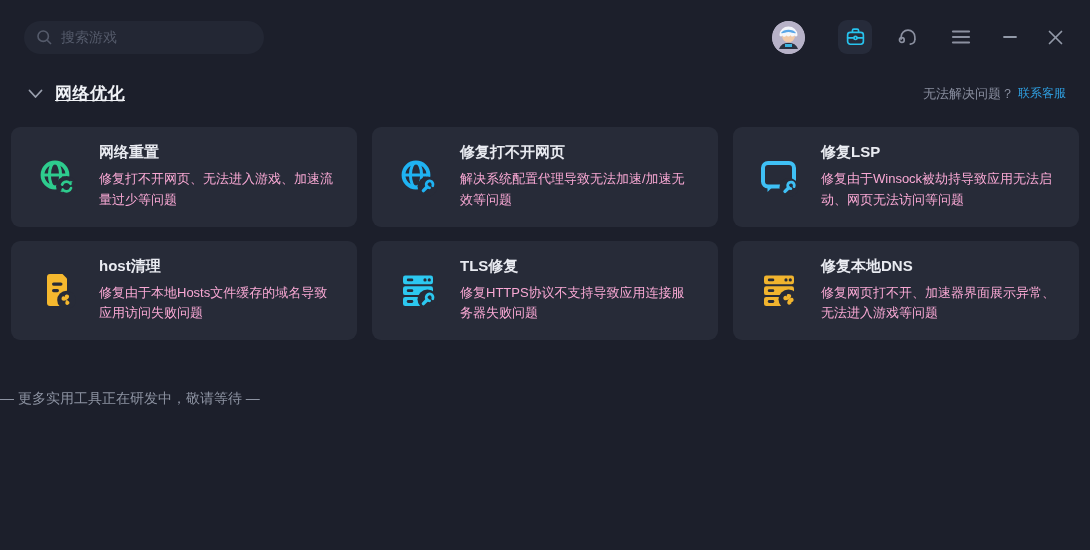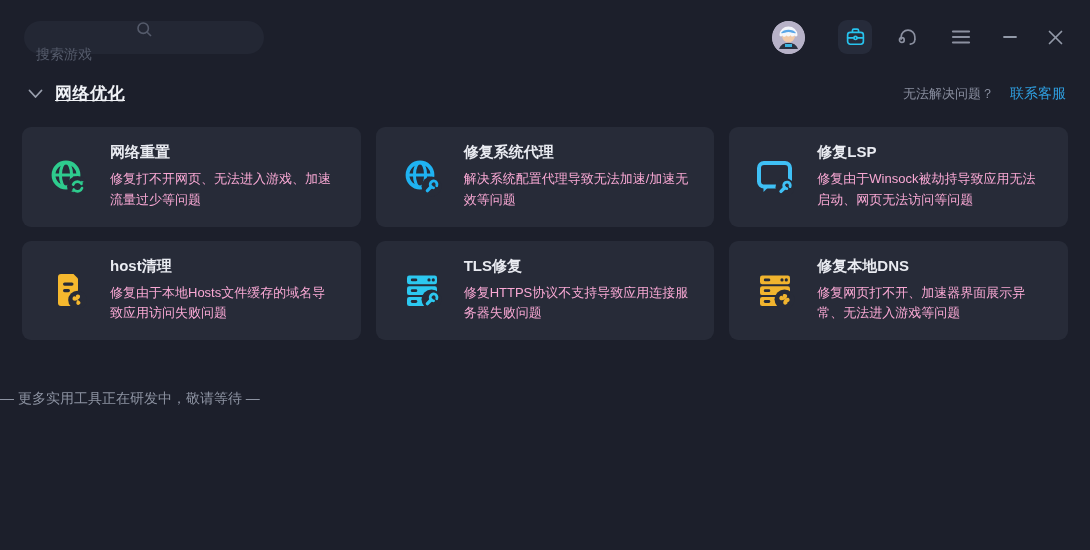--- a/index.html
+++ b/index.html
@@ -17,21 +17,20 @@
     padding: 20px 22px 0 24px;
     height: 54px;
   }
   .searchbox {
     display: flex; align-items: center;
     width: 240px; height: 33px;
     background: #232734;
     border-radius: 17px;
     padding: 0 12px;
     gap: 8px;
-    flex-direction: column;
   }
   .searchbox input {
     background: transparent; border: none; outline: none;
     color: #c6cad4; font-size: 14px; width: 100%;
     font-family: inherit;
   }
   .searchbox input::placeholder { color: #555b6b; }
   .tb-spacer { flex: 1; }
   .tb-right { display: flex; align-items: center; gap: 19px; }
   .avatar {
@@ -50,28 +49,28 @@
   
   .section-head {
     display: flex; align-items: center;
     padding: 0 24px 0 28px;
     margin-top: 28px;
   }
   .chev { color: #9aa0ae; display: flex; cursor: pointer; }
   .section-title { font-size: 17px; font-weight: bold; color: #f0f2f6; margin-left: 12px; letter-spacing: 0.5px; text-decoration: underline; }
   .head-spacer { flex: 1; }
   .help-text { font-size: 13px; color: #8a8fa0; }
-  .help-link { font-size: 14px; color: #2f9fe0; cursor: pointer; margin-left: 16px; }
+  .help-link { font-size: 12px; color: #2f9fe0; cursor: pointer; margin-left: 4px; }
 
   
   .grid {
     display: grid;
     grid-template-columns: repeat(3, 1fr);
     gap: 14px 15px;
-    padding: 0 22px;
+    padding: 0 11px;
     margin-top: 22px;
   }
   .card {
     background: #272b38;
     border-radius: 9px;
     min-height: 96px;
     display: flex; align-items: center;
     padding: 16px 24px;
     cursor: pointer;
   }
@@ -196,21 +195,21 @@
       <svg width="44" height="44" viewBox="0 0 44 44" fill="none">
         <circle cx="20" cy="20" r="12.5" stroke="currentColor" stroke-width="3.8"></circle>
         <ellipse cx="20" cy="20" rx="5.6" ry="12.5" stroke="currentColor" stroke-width="3"></ellipse>
         <line x1="7.5" y1="20" x2="32.5" y2="20" stroke="currentColor" stroke-width="3"></line>
         <circle cx="31.5" cy="31.5" r="10" fill="#272b38"></circle>
         <circle cx="33.6" cy="29.4" r="3.4" stroke="currentColor" stroke-width="2.8" stroke-dasharray="13.4 4" stroke-linecap="round" transform="rotate(150 33.6 29.4)"></circle>
         <line x1="27.4" y1="35.6" x2="31.2" y2="31.8" stroke="currentColor" stroke-width="3.4" stroke-linecap="round"></line>
       </svg>
     </div>
     <div class="card-text">
-      <div class="card-title">修复系统代理</div>
+      <div class="card-title">修复打不开网页</div>
       <div class="card-desc">解决系统配置代理导致无法加速/加速无效等问题</div>
     </div>
   </div>
 
   <div class="card">
     <div class="card-icon" style="color: rgb(63, 192, 245);">
       <svg width="44" height="44" viewBox="0 0 44 44" fill="none">
         <rect x="6" y="8" width="31" height="23.5" rx="5" stroke="currentColor" stroke-width="4"></rect>
         <path d="M10.5 30 v7 l7 -7 z" fill="currentColor"></path>
         <circle cx="32" cy="32.5" r="9.5" fill="#272b38"></circle>

